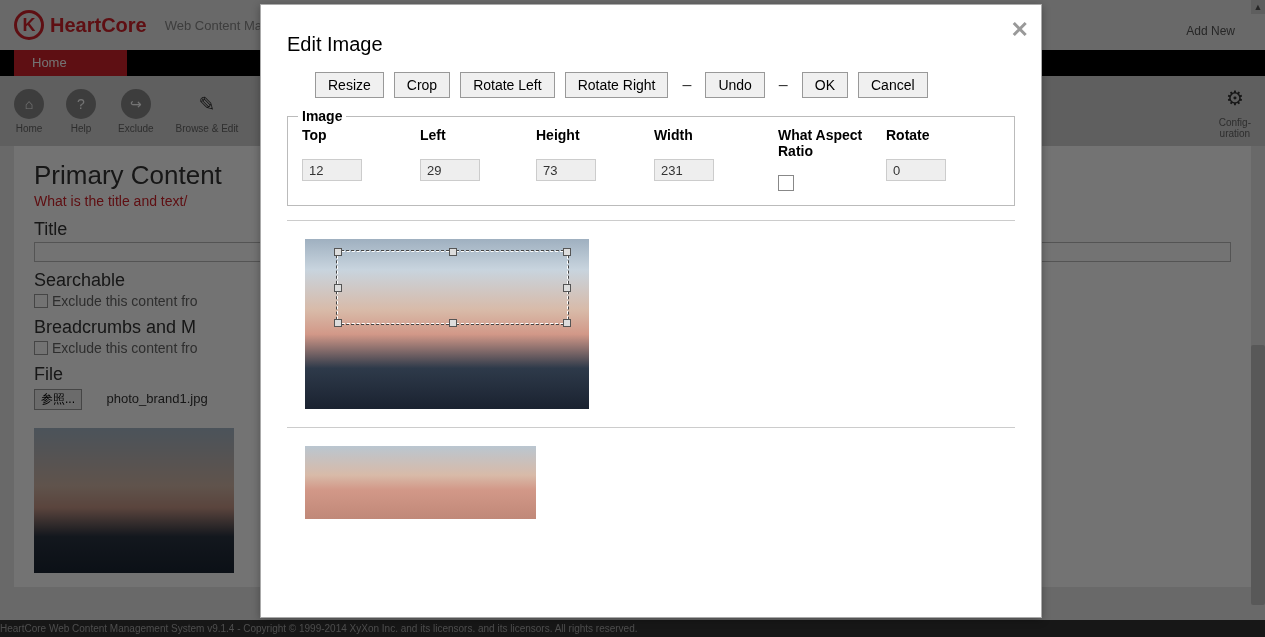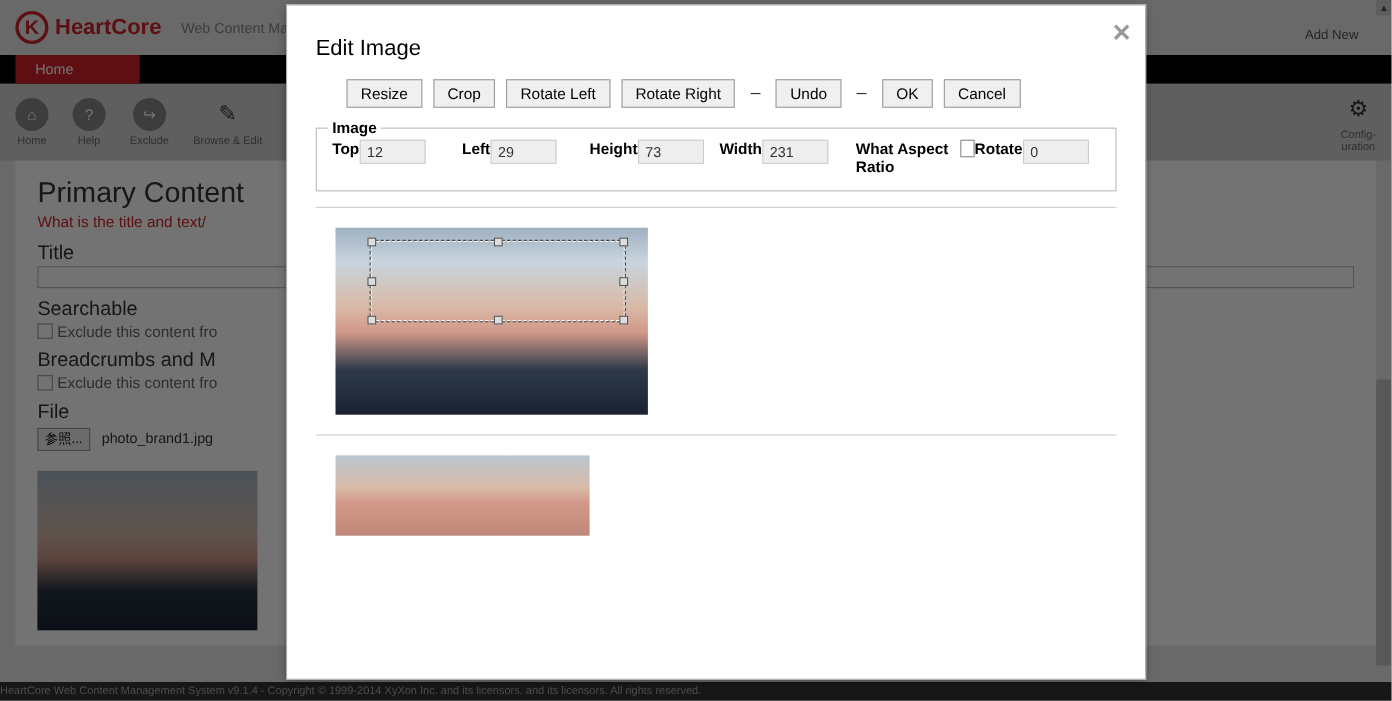--- a/index.html
+++ b/index.html
@@ -21,40 +21,40 @@
 .bg-tool-dark .bg-tool-icon { background: #555; }
 .bg-tool-right { margin-left: auto; }
 .bg-content { background: #fff; margin: 0 14px; padding: 14px 20px; }
 .bg-h { font-size: 26px; color: #333; margin-bottom: 2px; }
 .bg-sub { color: #d1232a; font-size: 14px; margin-bottom: 10px; }
 .bg-label { font-size: 18px; color: #333; margin-top: 8px; }
 .bg-input { width: 100%; height: 20px; border: 1px solid #bbb; margin-top: 2px; }
 .bg-chk { display: flex; align-items: center; gap: 4px; color: #666; font-size: 14px; margin-top: 2px; }
 .bg-chkbox { width: 14px; height: 14px; border: 1px solid #999; }
 .bg-filebtn { display: inline-block; border: 1px solid #999; background: #eee; padding: 1px 6px; font-size: 12px; margin-top: 4px; }
-.bg-filename { font-size: 13px; color: #333; margin-left: 6px; }
+.bg-filename { font-size: 13px; color: #333; margin-left: 20px; }
 .bg-photo { width: 200px; height: 145px; margin-top: 18px; background: linear-gradient(180deg,#a7b8c8 0%,#d4b8a8 40%,#c89888 55%,#2a3442 75%,#1a2432 100%); }
 .bg-footer { position: absolute; bottom: 0; left: 0; width: 100%; height: 17px; background: #333; color: #aaa; font-size: 10px; line-height: 17px; }
 
 
 .dim { position: absolute; top: 0; left: 0; width: 1265px; height: 637px; background: rgba(0,0,0,0.55); }
 
 
 .modal { position: absolute; left: 260px; top: 4px; width: 782px; height: 614px; background: #fff; border: 1px solid #aaa; box-shadow: 0 2px 8px rgba(0,0,0,0.3); }
 .modal-close { position: absolute; right: 12px; top: 12px; font-size: 22px; color: #999; cursor: pointer; font-weight: bold; }
 .modal-body { padding: 28px 26px 10px 26px; }
 .modal-title { font-size: 20px; font-weight: normal; color: #000; margin-bottom: 16px; }
 .btnrow { display: flex; align-items: center; gap: 10px; margin-bottom: 18px; flex-wrap: wrap; padding-left: 28px; }
 .btn { background: #f0f0f0; border: 1px solid #999; padding: 4px 12px; font-size: 14px; color: #000; cursor: pointer; }
 .dash { color: #333; font-size: 16px; padding: 0 4px; }
 
 .fieldset { border: 1px solid #bbb; padding: 10px 14px 14px 14px; position: relative; }
 .legend { position: absolute; top: -9px; left: 10px; background: #fff; padding: 0 4px; font-size: 14px; color: #000; font-weight: bold; }
 .fields { display: flex; gap: 0; }
-.fld { display: flex; gap: 0; }
+.fld { display: flex; flex-direction: column; gap: 16px; }
 .fld-label { font-size: 14px; font-weight: bold; color: #000; }
 .fld-input { width: 60px; height: 22px; border: 1px solid #ccc; background: #eee; padding: 0 6px; font-size: 13px; color: #333; }
 .fld.top { width: 118px; }
 .fld.left { width: 116px; }
 .fld.height { width: 118px; }
 .fld.width { width: 124px; }
 .fld.lock { width: 108px; }
 .fld.rotate { width: 60px; }
 .lock-chk { width: 16px; height: 16px; border: 1px solid #888; background: #fff; }
 

